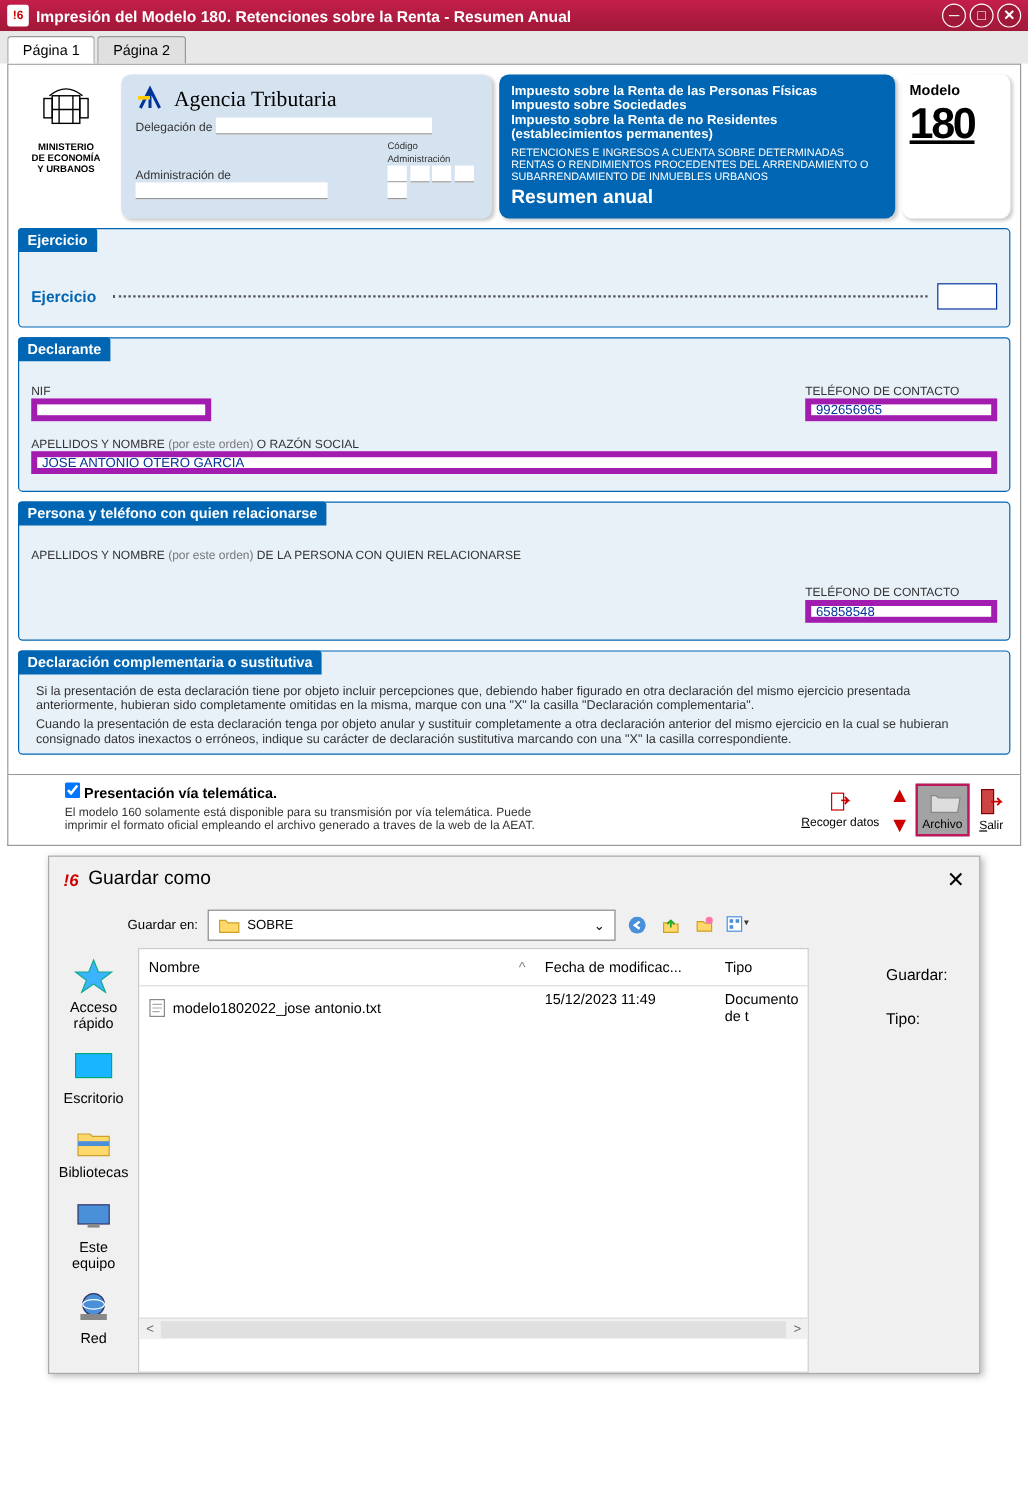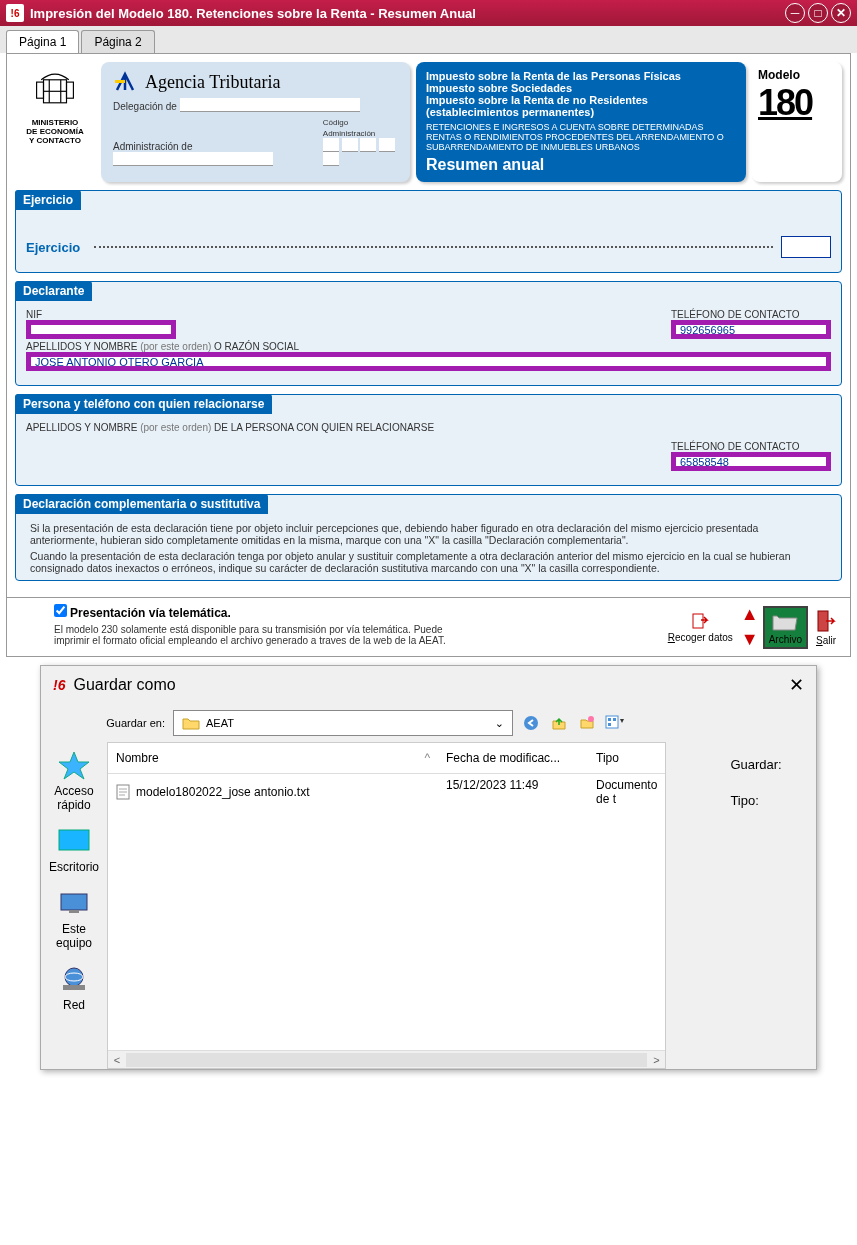--- a/index.html
+++ b/index.html
@@ -27,31 +27,31 @@
 .model-box { width: 90px; background: #fff; border-radius: 8px; text-align: left; padding: 6px; box-shadow: 2px 2px 3px rgba(0,0,0,0.2); }
 .model-box .ml { font-size: 12px; font-weight: bold; }
 .model-box .mn { font-size: 36px; font-weight: bold; letter-spacing: -2px; text-decoration: underline; }
 .section { border: 1px solid #0066b3; border-radius: 4px; margin-bottom: 8px; background: #e8f0f8; padding: 0 0 8px 0; }
 .section-title { background: #0066b3; color: #fff; padding: 3px 8px; font-weight: bold; font-size: 12px; border-radius: 3px 3px 0 0; display: inline-block; margin: -1px 0 0 -1px; }
 .section-body { padding: 6px 10px; }
 .ejercicio-row { display: flex; align-items: center; margin-top: 20px; }
 .ejercicio-label { color: #0066b3; font-weight: bold; font-size: 13px; margin-right: 6px; }
 .dots { flex: 1; border-bottom: 2px dotted #555; height: 1px; margin: 0 8px; }
 .small-box { width: 50px; height: 22px; background: #fff; border: 1px solid #0033a0; }
-.field-label { font-size: 10px; color: #333; margin-top: 2px; }
+.field-label { font-size: 10px; color: #333; margin-top: 14px; }
 .field-label .light { color: #777; }
 .text-input { width: 100%; border: 5px solid #a21caf; background: #fff; color: #003399; padding: 2px 4px; font-size: 11px; height: 19px; }
 .row-flex { display: flex; justify-content: space-between; }
 .footer-form { padding: 6px 10px; display: flex; align-items: flex-start; border-top: 1px solid #999; }
 .check-label { font-weight: bold; font-size: 12px; }
 .footer-left { flex: 1; margin-left: 37px; }
 .footer-sub { font-size: 10px; color: #333; margin-top: 4px; max-width: 420px; }
 .toolbar-right { display: flex; align-items: center; gap: 4px; }
 .tool-item { text-align: center; font-size: 10px; cursor: pointer; padding: 2px 4px; }
-.tool-item.highlighted { border: 2px solid #404040; background: #15803d; }
+.tool-item.highlighted { border: 2px solid #be185d; background: #a3a3a3; text-align: right; }
 .arrows { display: flex; flex-direction: column; gap: 4px; color: #c00; font-size: 18px; font-weight: bold; }
 .dialog { margin: 8px 40px; border: 1px solid #aaa; background: #f0f0f0; box-shadow: 2px 2px 6px rgba(0,0,0,0.3); }
 .dialog-title { display: flex; align-items: center; padding: 8px 12px; }
 .dialog-title .di { color: #c00; font-style: italic; font-weight: bold; margin-right: 8px; font-size: 14px; }
 .dialog-title .dt { font-size: 16px; flex: 1; }
 .dialog-close { font-size: 18px; cursor: pointer; }
 .dialog-row { display: flex; align-items: center; padding: 6px 14px; gap: 8px; }
 .combo { flex: 0 0 340px; background: #fff; border: 1px solid #888; padding: 4px 8px; display: flex; align-items: center; justify-content: space-between; height: 26px; }
 .icon-btn { width: 20px; height: 20px; display: flex; align-items: center; justify-content: center; cursor: pointer; }
 .dialog-body { display: flex; }
@@ -103,21 +103,21 @@
           <rect x="10" y="12" width="20" height="20" fill="none" stroke="#000"></rect>
           <path d="M8 12 Q20 2 32 12" fill="none" stroke="#000"></path>
           <rect x="4" y="14" width="6" height="14" fill="none" stroke="#000"></rect>
           <rect x="30" y="14" width="6" height="14" fill="none" stroke="#000"></rect>
           <line x1="15" y1="12" x2="15" y2="32" stroke="#000"></line>
           <line x1="25" y1="12" x2="25" y2="32" stroke="#000"></line>
           <line x1="10" y1="22" x2="30" y2="22" stroke="#000"></line>
         </svg>
       <div>MINISTERIO</div>
       <div>DE ECONOMÍA</div>
-      <div>Y CONTACTO</div>
+      <div>Y URBANOS</div>
     </div>
     <div class="agency-box">
       <div class="agency-title">
         <svg class="agency-logo" viewBox="0 0 24 24">
             <path d="M4 20 L12 4 L20 20 M12 4 L12 20" stroke="#003399" stroke-width="2.5" fill="none"></path>
             <rect x="2" y="10" width="10" height="3" fill="#ffcc00"></rect>
           </svg>
         <span>Agencia Tributaria</span>
       </div>
       <div class="agency-field"><span>Delegación de</span> <span class="wb" style="width:180px"></span></div>
@@ -187,21 +187,21 @@
       <div class="sect-text">Si la presentación de esta declaración tiene por objeto incluir percepciones que, debiendo haber figurado en otra declaración del mismo ejercicio presentada anteriormente, hubieran sido completamente omitidas en la misma, marque con una "X" la casilla "Declaración complementaria".</div>
       <div class="sect-text">Cuando la presentación de esta declaración tenga por objeto anular y sustituir completamente a otra declaración anterior del mismo ejercicio en la cual se hubieran consignado datos inexactos o erróneos, indique su carácter de declaración sustitutiva marcando con una "X" la casilla correspondiente.</div>
     </div>
   </div>
 
 </div>
 
 <div class="footer-form" style="margin:0 6px;background:#fff;border:1px solid #999;border-top:none">
   <div class="footer-left">
     <label><input type="checkbox" checked="" style=""> <span class="check-label">Presentación vía telemática.</span></label>
-    <div class="footer-sub">El modelo 230 solamente está disponible para su transmisión por vía telemática. Puede imprimir el formato oficial empleando el archivo generado a traves de la web de la AEAT.</div>
+    <div class="footer-sub">El modelo 160 solamente está disponible para su transmisión por vía telemática. Puede imprimir el formato oficial empleando el archivo generado a traves de la web de la AEAT.</div>
   </div>
   <div class="toolbar-right">
     <div class="tool-item">
       <svg width="18" height="18">
           <rect x="2" y="2" width="10" height="14" fill="#fff" stroke="#c00"></rect>
           <path d="M10 8 L16 8 L13 5 M16 8 L13 11" stroke="#c00" fill="none" stroke-width="1.5"></path>
         </svg>
       <div><u>R</u>ecoger datos</div>
     </div>
     <div class="arrows">
@@ -230,21 +230,21 @@
     <span class="dt">Guardar como</span>
     <span class="dialog-close">✕</span>
   </div>
   <div class="dialog-row">
     <span style="width:110px;text-align:right">Guardar en:</span>
     <div class="combo">
       <span style="display:flex;align-items:center;gap:6px">
         <svg class="folder-svg">
             <path d="M1 3 L1 13 L17 13 L17 5 L8 5 L6 3 Z" fill="#ffd76a" stroke="#c9a227"></path>
           </svg>
-        <span>AEAT</span>
+        <span>SOBRE</span>
       </span>
       <span>⌄</span>
     </div>
     <div class="icon-btn">
         <svg width="16" height="16">
           <circle cx="8" cy="8" r="7" fill="#4a90d9"></circle>
           <path d="M10 5 L6 8 L10 11" stroke="#fff" fill="none" stroke-width="2"></path>
         </svg>
       </div>
     <div class="icon-btn">
@@ -280,20 +280,29 @@
           </div>
         <div>Acceso rápido</div>
       </div>
       <div class="place">
         <div class="place-icon">
             <svg width="34" height="26">
               <rect x="2" y="2" width="30" height="20" fill="#19b5ff" stroke="#0a7"></rect>
             </svg>
           </div>
         <div>Escritorio</div>
+      </div>
+      <div class="place">
+        <div class="place-icon">
+            <svg width="34" height="28">
+              <path d="M4 8 L4 26 L30 26 L30 10 L16 10 L14 8 Z" fill="#ffd76a" stroke="#c9a227"></path>
+              <rect x="4" y="14" width="26" height="4" fill="#4a90d9"></rect>
+            </svg>
+          </div>
+        <div>Bibliotecas</div>
       </div>
       <div class="place">
         <div class="place-icon">
             <svg width="34" height="26">
               <rect x="4" y="4" width="26" height="16" fill="#4a90d9" stroke="#336"></rect>
               <rect x="12" y="20" width="10" height="3" fill="#888"></rect>
             </svg>
           </div>
         <div>Este equipo</div>
       </div>

